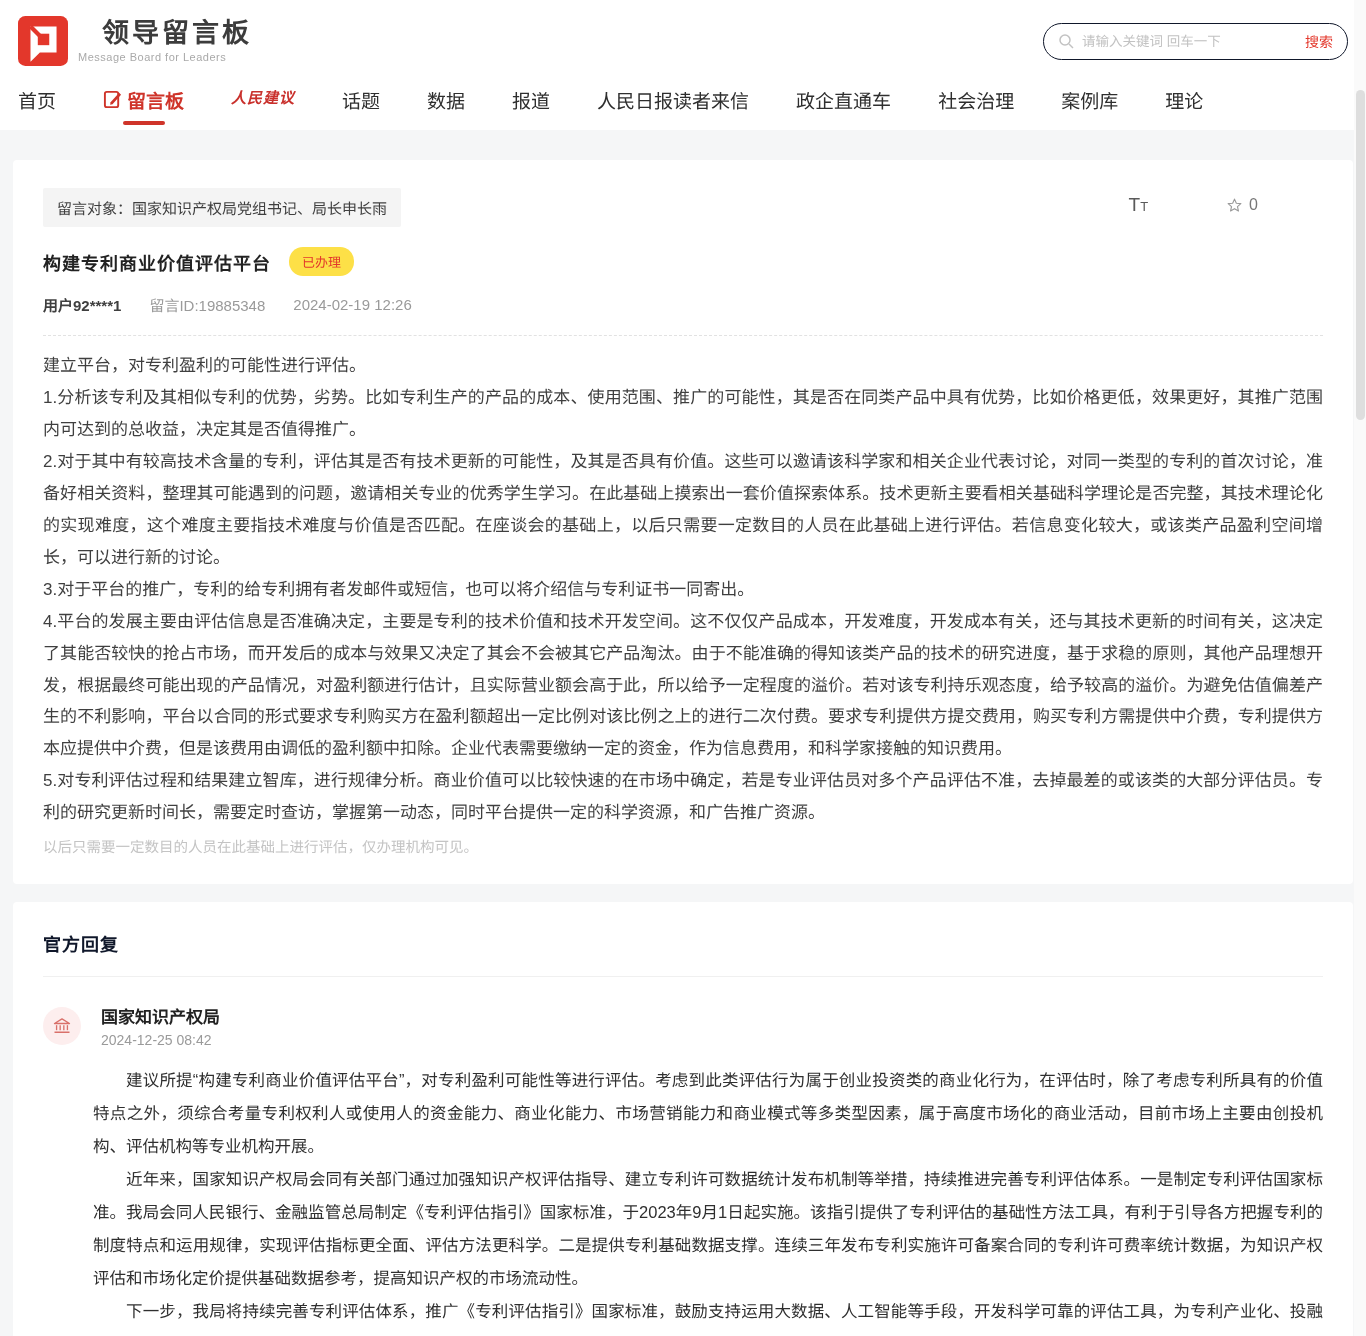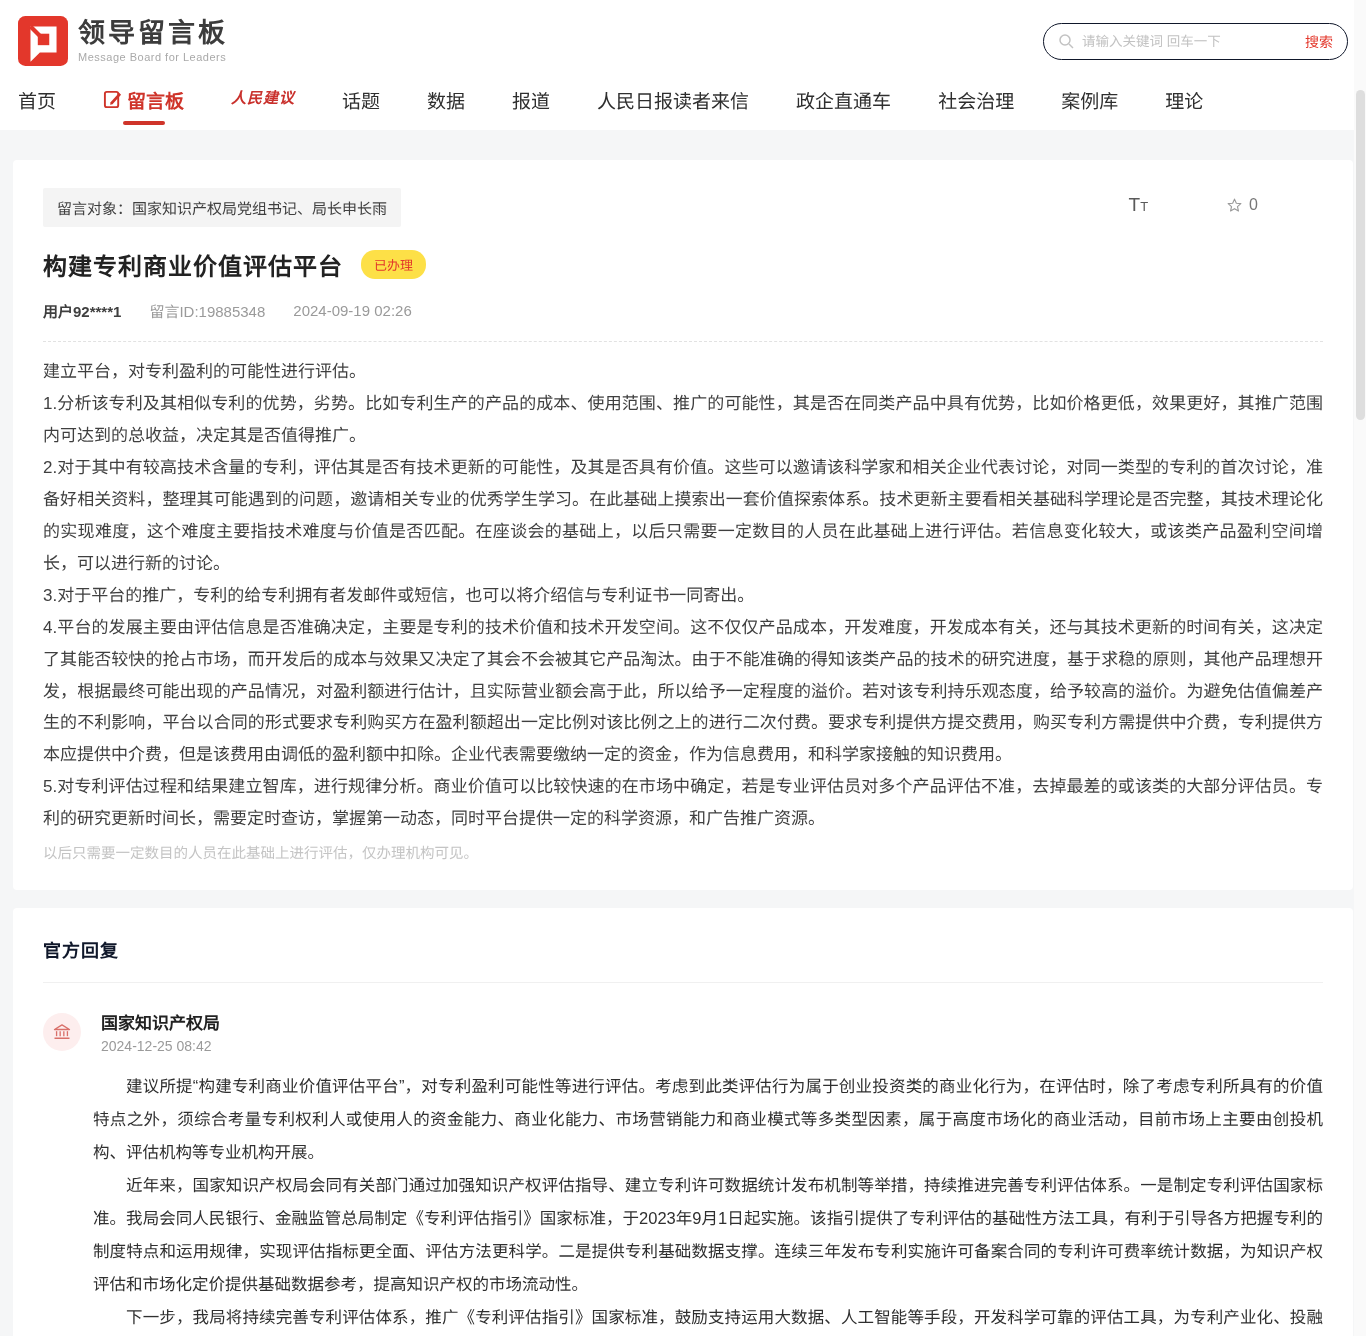--- a/index.html
+++ b/index.html
@@ -6,21 +6,21 @@
   html,body { width:1366px; height:1336px; overflow:hidden; }
   body {
     font-family:"Liberation Sans","DejaVu Sans",sans-serif;
     background:#f5f6f7; color:#3f3f3f; position:relative;
   }
   
   .site-header { background:#fff; padding:10px 18px 0 18px; }
   .header-top { display:flex; align-items:center; height:62px; }
   .logo { display:flex; align-items:center; gap:10px; }
   .logo-mark { width:50px; height:50px; flex:0 0 auto; }
-  .logo-text-cn { font-size:27px; font-weight:700; color:#3c3c3c; letter-spacing:3px; line-height:1.1; }
+  .logo-text-cn { font-size:27px; font-weight:700; color:#3c3c3c; letter-spacing:3px; line-height:1.1;margin-left:24px; }
   .logo-text-en { font-size:11px; color:#a9a9a9; letter-spacing:.5px; margin-top:2px; }
   .search-box {
     margin-left:auto; width:305px; height:37px; border:1px solid #0f172a;
     border-radius:19px; display:flex; align-items:center; padding:0 14px; background:#fff;
   }
   .search-box input {
     border:none; outline:none; flex:1; font-size:13.5px; color:#555; margin-left:8px;
     font-family:inherit; background:transparent;
   }
   .search-box input::placeholder { color:#c2c2c2; }
@@ -40,21 +40,21 @@
   .card { background:#fff; border-radius:4px; padding:28px 30px; }
   
   .msg-toprow { display:flex; align-items:flex-start; }
   .target-chip { background:#f4f4f4; color:#3f3f3f; font-size:15px; padding:9px 14px; border-radius:2px; }
   .tool-icons { margin-left:auto; display:flex; align-items:center; gap:78px; padding-right:65px; margin-top:6px; }
   .font-size-ctrl { color:#5a5a5a; cursor:pointer; user-select:none; }
   .font-size-ctrl .big { font-size:19px; }
   .font-size-ctrl .small { font-size:13px; }
   .fav-ctrl { display:flex; align-items:center; gap:6px; color:#777; font-size:16px; cursor:pointer; }
   .msg-title-row { display:flex; align-items:center; margin-top:20px; gap:18px; }
-  .msg-title { font-size:24px; font-weight:700; color:#222; letter-spacing:1px; }
+  .msg-title { font-size:18px; font-weight:700; color:#222; letter-spacing:1px; }
   .status-badge { background:#fde047; color:#e3372b; font-size:13px; padding:5px 13px; border-radius:14px; }
   .msg-meta { display:flex; align-items:center; gap:28px; margin-top:18px; font-size:15px; color:#9a9a9a; }
   .msg-user { color:#3f3f3f; font-weight:700; }
   .dash-divider { border-bottom:1px dashed #e2e2e2; margin-top:20px; }
   .msg-body { margin-top:14px; font-size:17px; line-height:1.88; color:#3f3f3f; text-align:justify; }
   .privacy-note { margin-top:6px; color:#c4c4c4; font-size:14.5px; }
   
   .reply-card { margin-top:18px; min-height:460px; }
   .reply-title { font-size:18px; font-weight:700; color:#0f172a; letter-spacing:1px; }
   .reply-divider { border-top:1px solid #f0f0f0; margin:20px 0 26px 0; }
@@ -138,21 +138,21 @@
     </div>
 
     <div class="msg-title-row">
       <h1 class="msg-title">构建专利商业价值评估平台</h1>
       <span class="status-badge">已办理</span>
     </div>
 
     <div class="msg-meta">
       <span class="msg-user">用户92****1</span>
       <span>留言ID:19885348</span>
-      <span>2024-09-19 02:26</span>
+      <span>2024-02-19 12:26</span>
     </div>
 
     <div class="dash-divider"></div>
 
     <div class="msg-body">
       <p>建立平台，对专利盈利的可能性进行评估。</p>
       <p>1.分析该专利及其相似专利的优势，劣势。比如专利生产的产品的成本、使用范围、推广的可能性，其是否在同类产品中具有优势，比如价格更低，效果更好，其推广范围内可达到的总收益，决定其是否值得推广。</p>
       <p>2.对于其中有较高技术含量的专利，评估其是否有技术更新的可能性，及其是否具有价值。这些可以邀请该科学家和相关企业代表讨论，对同一类型的专利的首次讨论，准备好相关资料，整理其可能遇到的问题，邀请相关专业的优秀学生学习。在此基础上摸索出一套价值探索体系。技术更新主要看相关基础科学理论是否完整，其技术理论化的实现难度，这个难度主要指技术难度与价值是否匹配。在座谈会的基础上，以后只需要一定数目的人员在此基础上进行评估。若信息变化较大，或该类产品盈利空间增长，可以进行新的讨论。</p>
       <p>3.对于平台的推广，专利的给专利拥有者发邮件或短信，也可以将介绍信与专利证书一同寄出。</p>
       <p>4.平台的发展主要由评估信息是否准确决定，主要是专利的技术价值和技术开发空间。这不仅仅产品成本，开发难度，开发成本有关，还与其技术更新的时间有关，这决定了其能否较快的抢占市场，而开发后的成本与效果又决定了其会不会被其它产品淘汰。由于不能准确的得知该类产品的技术的研究进度，基于求稳的原则，其他产品理想开发，根据最终可能出现的产品情况，对盈利额进行估计，且实际营业额会高于此，所以给予一定程度的溢价。若对该专利持乐观态度，给予较高的溢价。为避免估值偏差产生的不利影响，平台以合同的形式要求专利购买方在盈利额超出一定比例对该比例之上的进行二次付费。要求专利提供方提交费用，购买专利方需提供中介费，专利提供方本应提供中介费，但是该费用由调低的盈利额中扣除。企业代表需要缴纳一定的资金，作为信息费用，和科学家接触的知识费用。</p>

